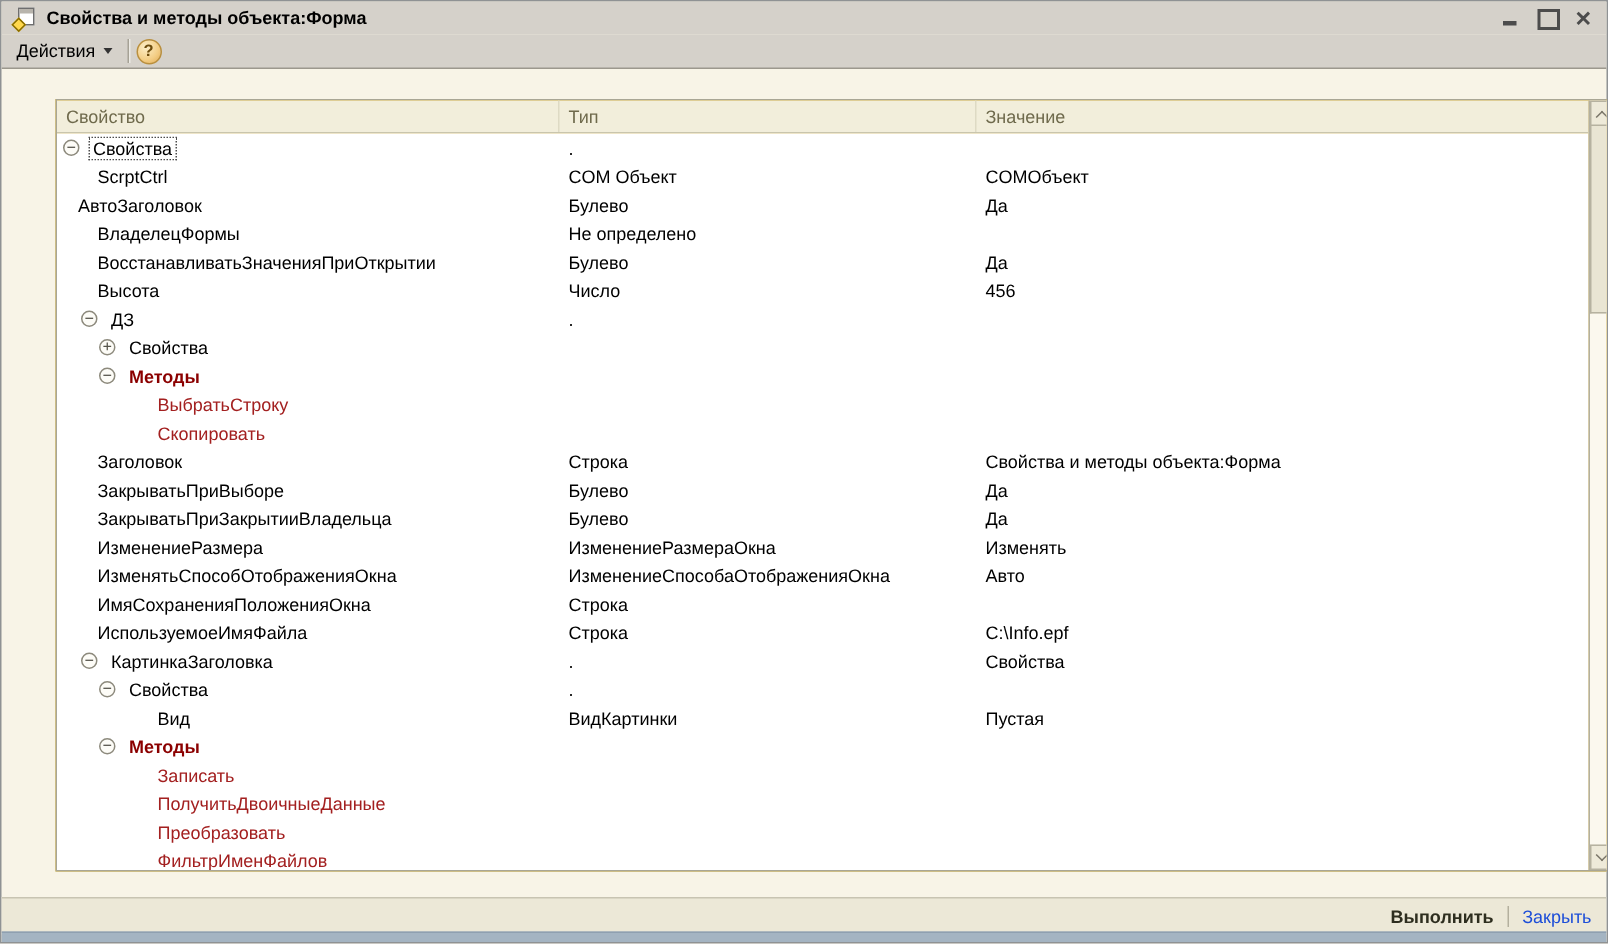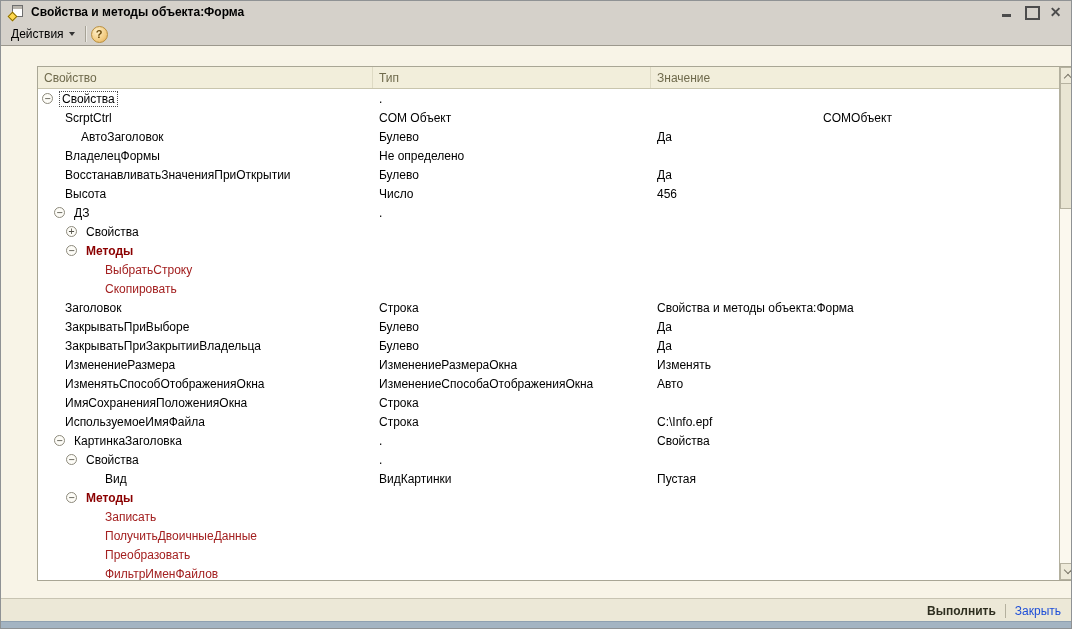--- a/index.html
+++ b/index.html
@@ -125,24 +125,24 @@
               <span class="lbl sel">Свойства</span>
             </div>
             <div class="c-type" style="width: 278px;">.</div>
             <div class="c-val" style="width: 407px;"></div>
           </div>
           <div class="trow">
             <div class="c-prop" style="width: 335px; padding-left: 24px;">
               <span class="lbl">ScrptCtrl</span>
             </div>
             <div class="c-type" style="width: 278px;">COM Объект</div>
-            <div class="c-val" style="width: 407px; text-align: center;">COMОбъект</div>
-          </div>
-          <div class="trow">
-            <div class="c-prop" style="width: 335px; padding-left: 40px;">
+            <div class="c-val" style="width: 407px;">COMОбъект</div>
+          </div>
+          <div class="trow">
+            <div class="c-prop" style="width: 335px; padding-left: 11px;">
               <span class="lbl">АвтоЗаголовок</span>
             </div>
             <div class="c-type" style="width: 278px;">Булево</div>
             <div class="c-val" style="width: 407px;">Да</div>
           </div>
           <div class="trow">
             <div class="c-prop" style="width: 335px; padding-left: 24px;">
               <span class="lbl">ВладелецФормы</span>
             </div>
             <div class="c-type" style="width: 278px;">Не определено</div>

